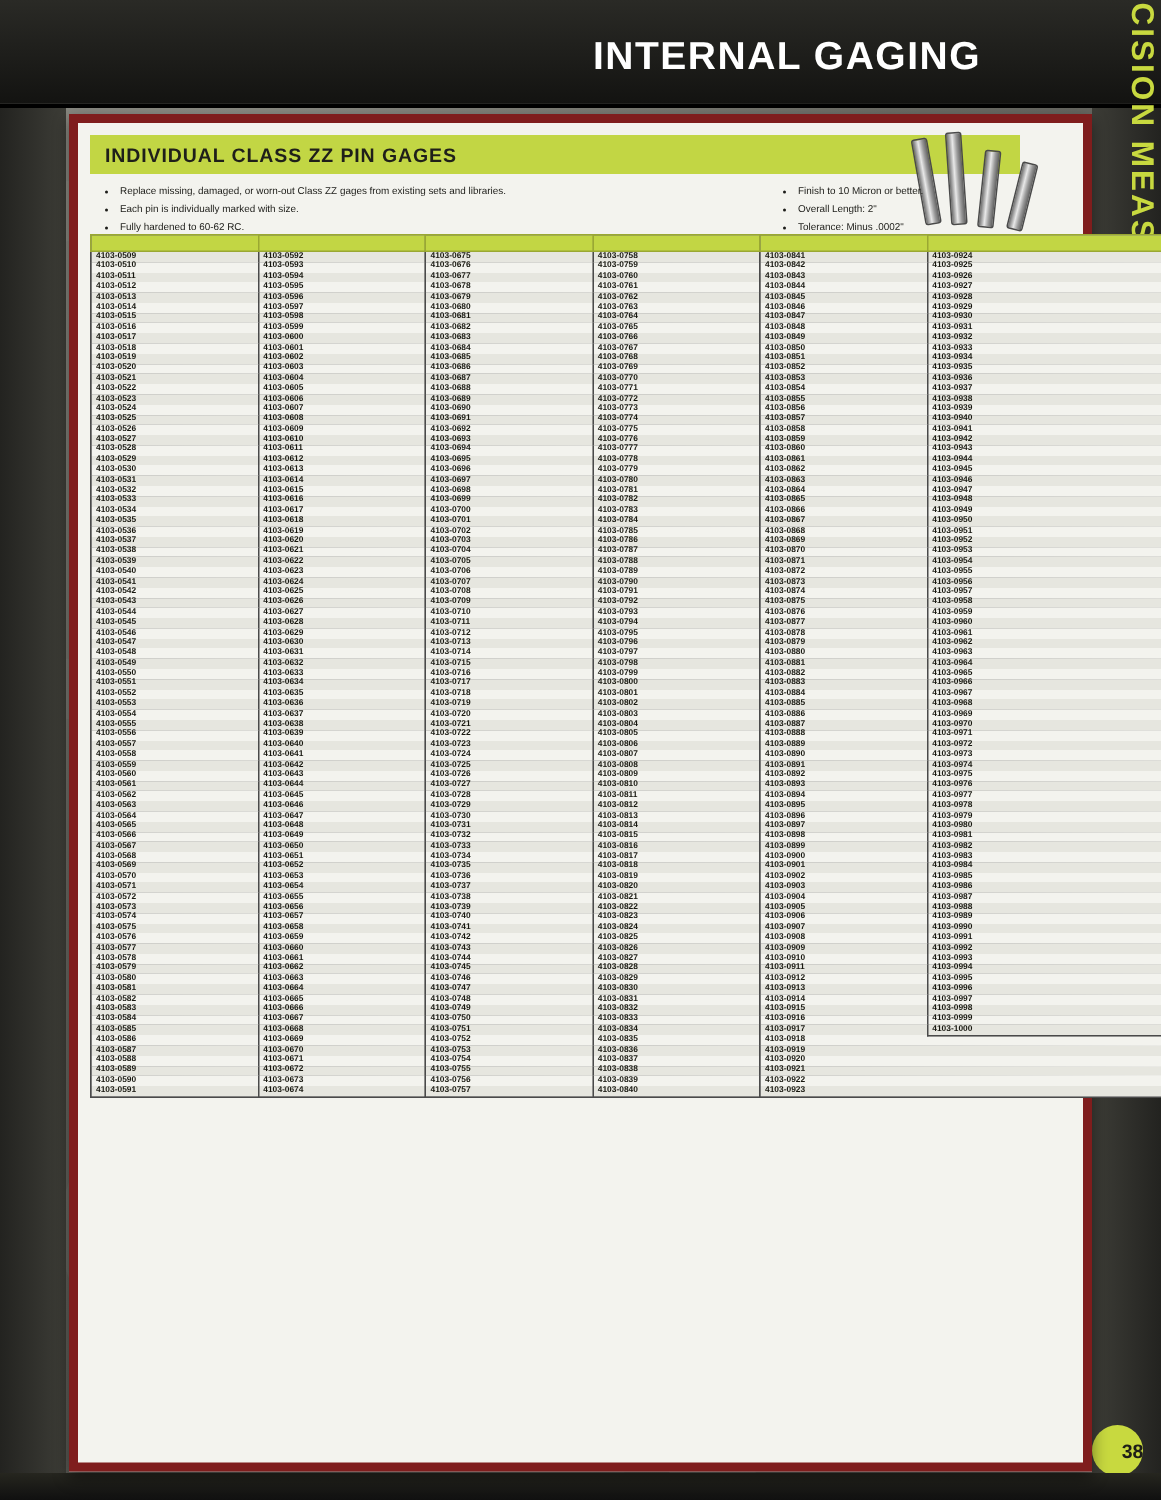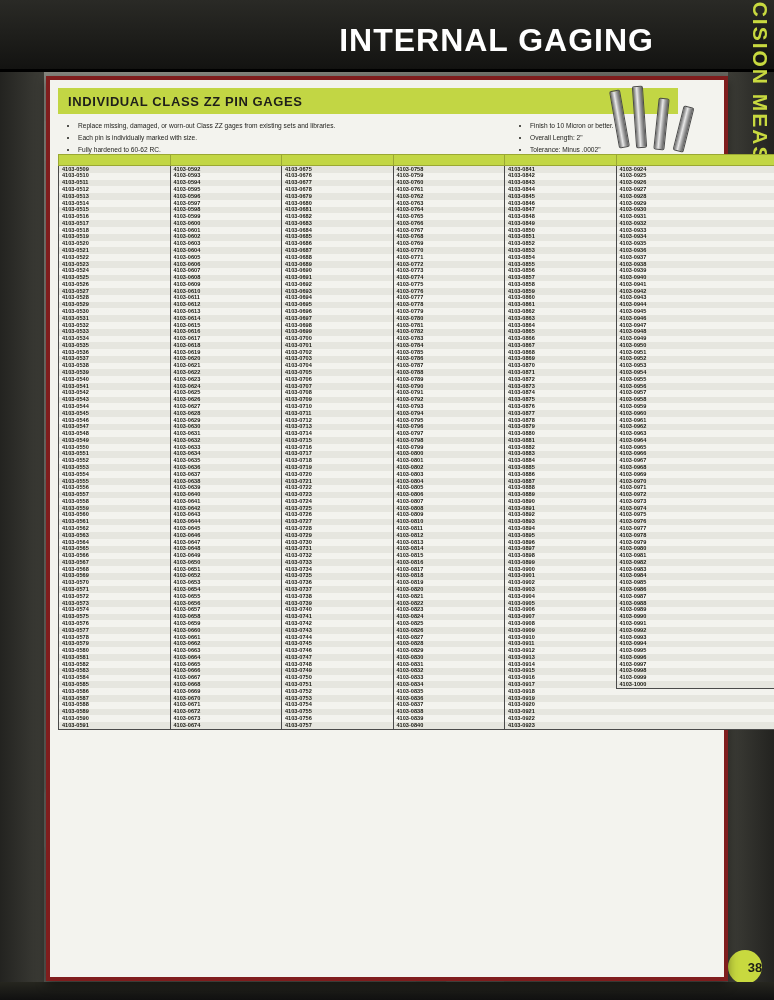--- a/index.html
+++ b/index.html
@@ -38,21 +38,21 @@
   }
 
   
   .top-bar {
     position:absolute; left:0; top:0; width:774px; height:72px;
     background:linear-gradient(180deg,#2a2a26 0%, #131311 100%);
     border-bottom:3px solid #000;
   }
   .top-title {
     position:absolute; right:120px; top:22px;
-    color:#ffffff; font-size:32px; font-weight:bold; letter-spacing:1px;
+    color:#ffffff; font-size:26px; font-weight:bold; letter-spacing:1px;
   }
   .celebrate-badge {
     position:absolute; right:20px; top:6px; width:84px; height:62px;
     background:#c8d93f;
     clip-path:polygon(6% 0,100% 0,100% 100%,0 100%, 0 18%);
     color:#1d1d18; text-align:center;
   }
   .celebrate-badge .c1 { font-size:7px; margin-top:22px; letter-spacing:.4px;}
   .celebrate-badge .c2 { font-size:16px; font-weight:bold; line-height:1; }
   .badge-swirl {
@@ -62,21 +62,21 @@
   }
 
   
   .left-rail {
     position:absolute; left:0; top:72px; width:44px; height:928px;
     background:linear-gradient(90deg,#232320 0%, #3d3d37 100%);
   }
   .sheet {
     position:absolute; left:46px; top:76px; width:682px; height:905px;
     background:#f3f3ee;
-    border:4px solid #7f1d1d;
+    border:6px solid #7f1d1d;
     box-shadow:0 4px 10px rgba(0,0,0,.45);
   }
   .right-rail {
     position:absolute; right:0; top:72px; width:46px; height:928px;
     background:linear-gradient(90deg,#3d3d37 0%, #232320 100%);
   }
   .vert-title {
     position:absolute; right:2px; top:330px;
     transform:rotate(90deg); transform-origin:right top;
     color:#c8d93f; font-size:21px; font-weight:bold; letter-spacing:2px;

